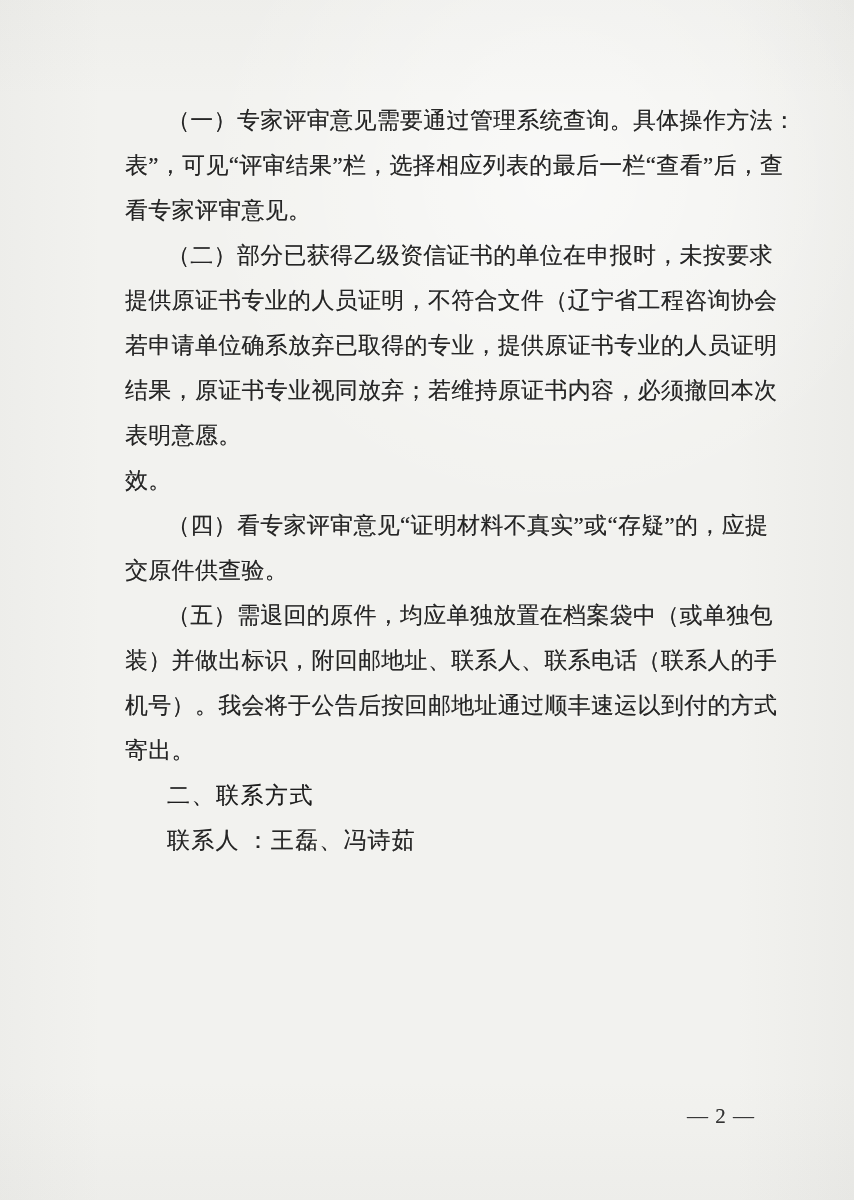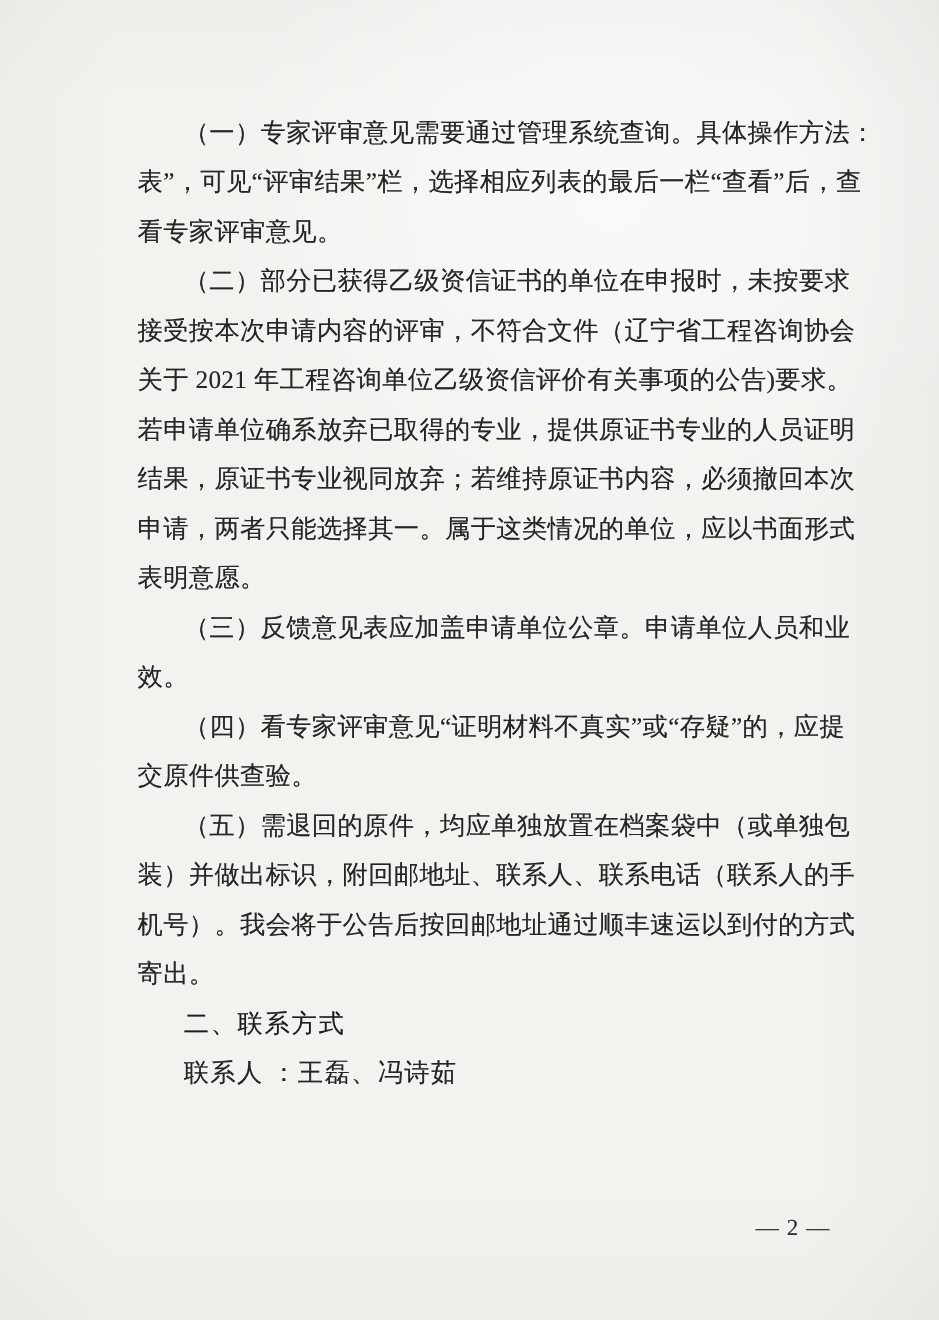--- a/index.html
+++ b/index.html
@@ -64,27 +64,24 @@
 </style>
 </head>
 <body>
 
 <div class="paper">
   <div class="doc-body">
     <div class="line indent">（一）专家评审意见需要通过管理系统查询。具体操作方法：</div>
     <div class="line">表”，可见“评审结果”栏，选择相应列表的最后一栏“查看”后，查</div>
     <div class="line">看专家评审意见。</div>
     <div class="line indent">（二）部分已获得乙级资信证书的单位在申报时，未按要求</div>
-    <div class="line">接受按本次申请内容的评审，不符合文件（辽宁省工程咨询协会</div>
-    <div class="line">关于 2021 年工程咨询单位乙级资信评价有关事项的公告)要求。</div>
+    <div class="line">提供原证书专业的人员证明，不符合文件（辽宁省工程咨询协会</div>
     <div class="line">若申请单位确系放弃已取得的专业，提供原证书专业的人员证明</div>
     <div class="line">结果，原证书专业视同放弃；若维持原证书内容，必须撤回本次</div>
-    <div class="line">申请，两者只能选择其一。属于这类情况的单位，应以书面形式</div>
     <div class="line">表明意愿。</div>
-    <div class="line indent">（三）反馈意见表应加盖申请单位公章。申请单位人员和业</div>
     <div class="line">效。</div>
     <div class="line indent">（四）看专家评审意见“证明材料不真实”或“存疑”的，应提</div>
     <div class="line">交原件供查验。</div>
     <div class="line indent">（五）需退回的原件，均应单独放置在档案袋中（或单独包</div>
     <div class="line">装）并做出标识，附回邮地址、联系人、联系电话（联系人的手</div>
     <div class="line">机号）。我会将于公告后按回邮地址通过顺丰速运以到付的方式</div>
     <div class="line">寄出。</div>
     <div class="line indent heading">二、联系方式</div>
     <div class="line indent contact">联系人 ：王磊、冯诗茹</div>
   </div>

